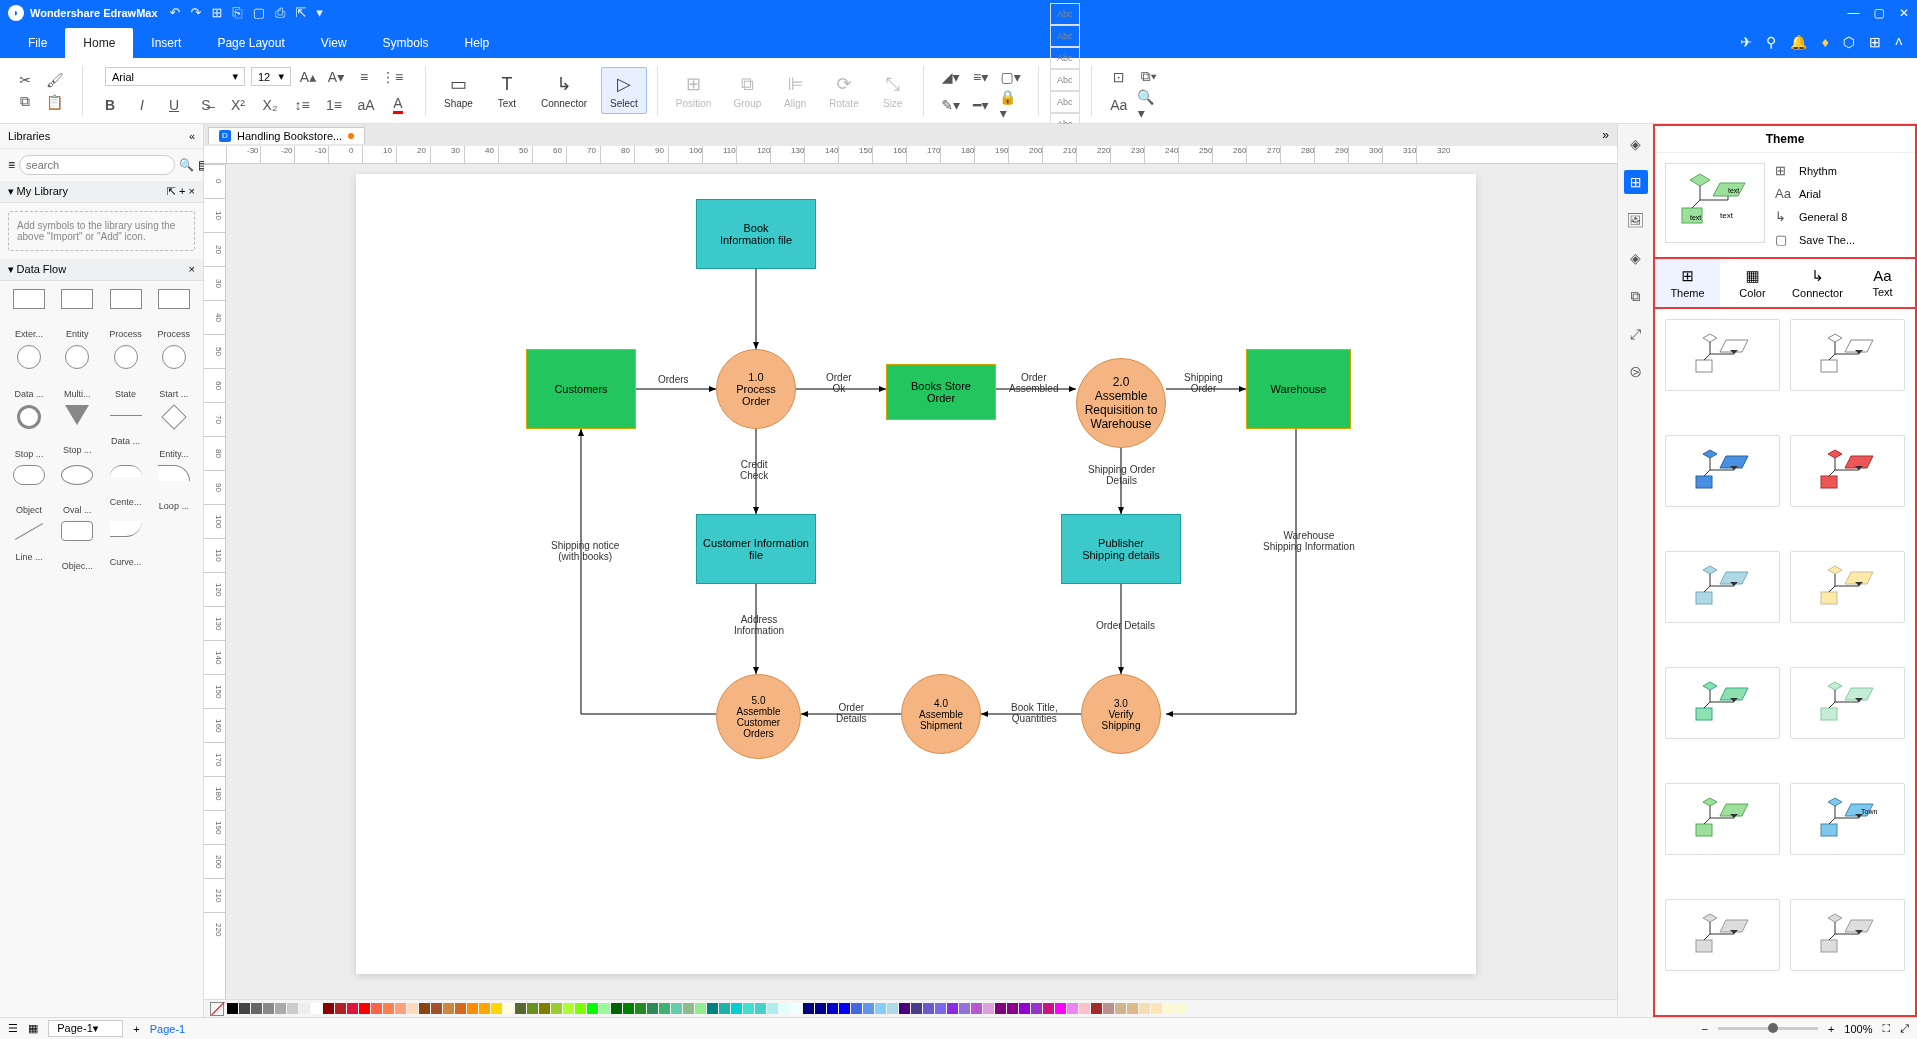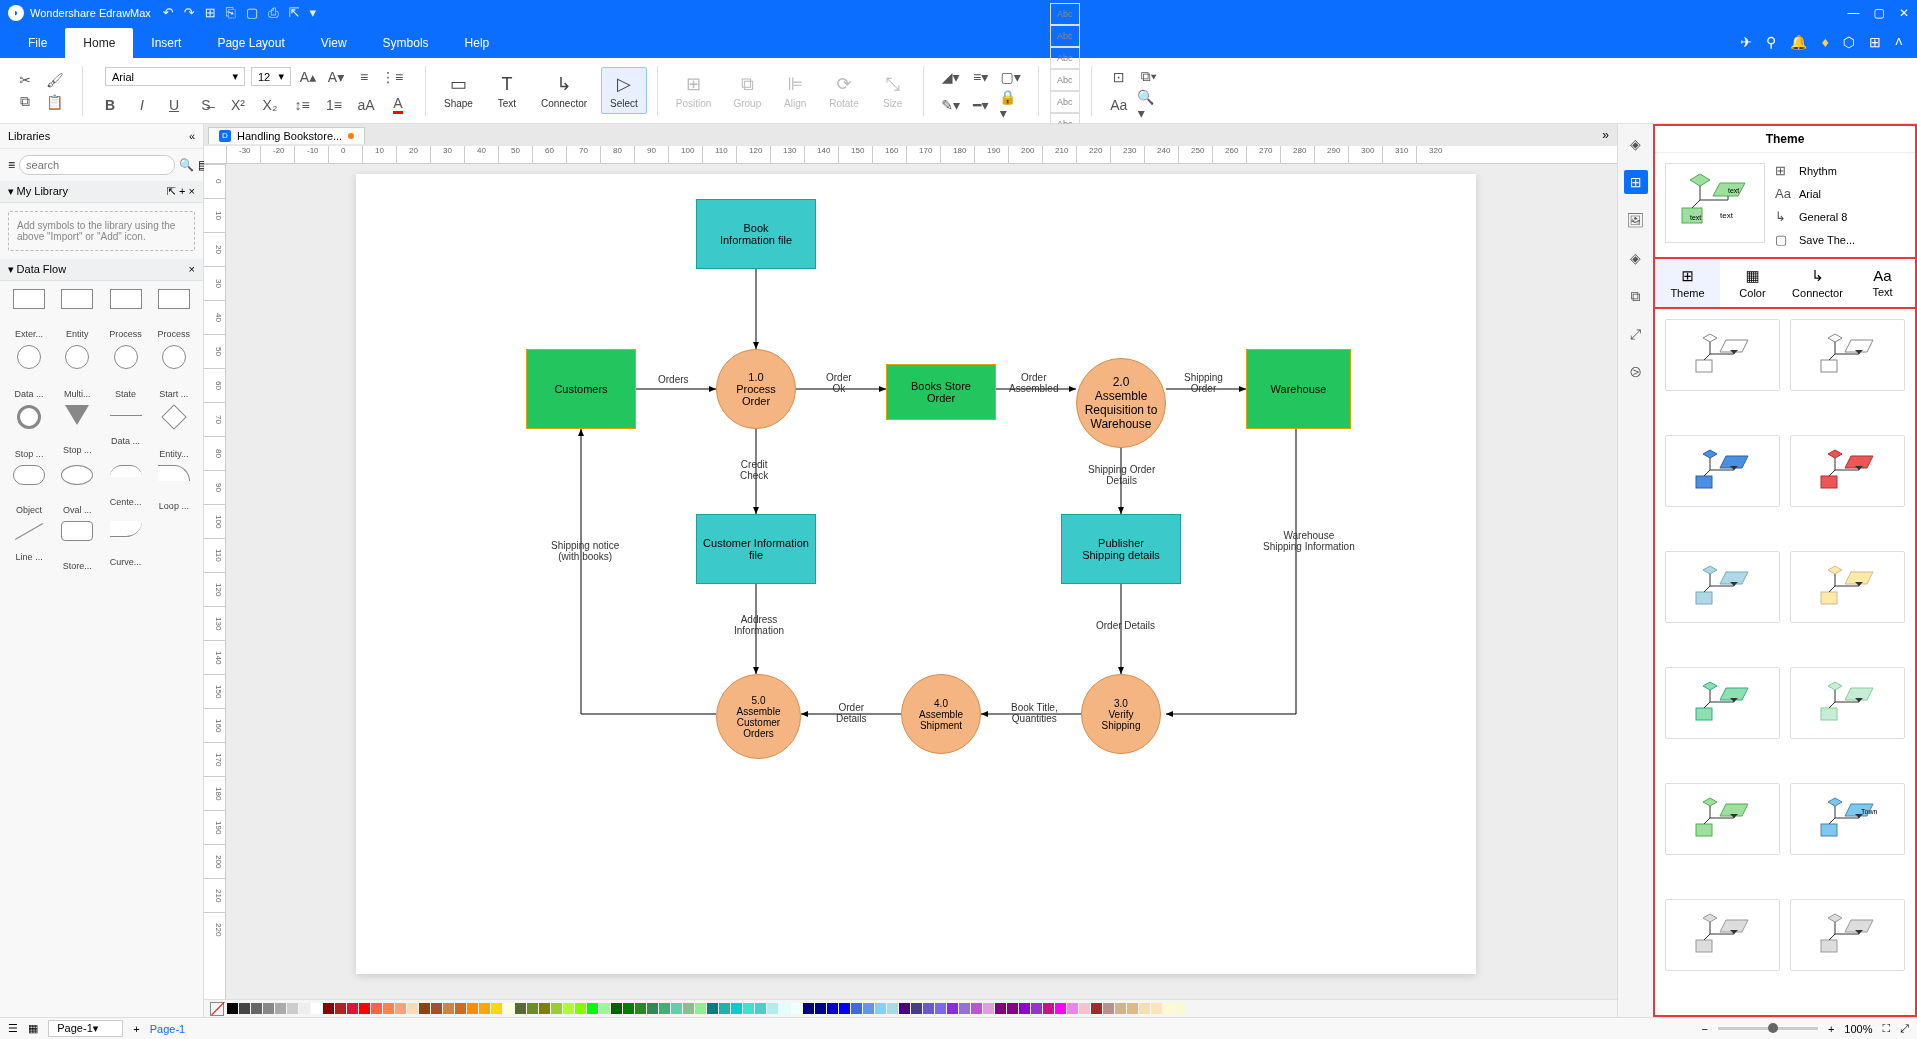--- a/index.html
+++ b/index.html
@@ -1,21 +1,21 @@
 <!DOCTYPE html>
 <html><head>
 <meta charset="utf-8">
 <style>
 * { margin:0; padding:0; box-sizing:border-box; font-family: -apple-system, "Segoe UI", Arial, sans-serif; }
 body { background:#f5f5f5; overflow:hidden; width:1917px; height:1039px; font-size:12px; }
 
 
 .titlebar { background:#0b6eff; height:25px; display:flex; align-items:center; color:#fff; padding:0 8px; }
 .titlebar .logo { width:16px; height:16px; background:#fff; border-radius:50%; display:flex; align-items:center; justify-content:center; color:#0b6eff; font-weight:bold; font-size:10px; margin-right:6px; }
-.titlebar .title { font-size:11px; }
+.titlebar .title { font-size:11px;font-weight:bold; }
 .titlebar .qat { display:flex; gap:10px; margin-left:12px; }
 .titlebar .qat span { font-size:13px; opacity:.9; }
 .titlebar .spacer { flex:1; }
 .titlebar .winbtns { display:flex; gap:14px; font-size:12px; }
 
 
 .menubar { background:#0b6eff; height:33px; display:flex; align-items:flex-end; padding-left:10px; }
 .menubar .mitem { color:#fff; padding:8px 18px; font-size:12px; cursor:pointer; }
 .menubar .mitem.active { background:#fff; color:#222; border-radius:2px 2px 0 0; }
 .menubar .right { margin-left:auto; display:flex; gap:14px; padding-right:14px; color:#fff; align-items:center; height:100%; }
@@ -57,21 +57,21 @@
 .shapecell .shp.cloud { border-radius:10px; }
 .shapecell .nm { font-size:9px; color:#444; white-space:nowrap; overflow:hidden; text-overflow:ellipsis; width:40px; text-align:center; }
 
 
 .canvaswrap { flex:1; display:flex; flex-direction:column; background:#eee; position:relative; }
 .tabstrip { height:22px; background:#e8e8e8; display:flex; align-items:center; padding-left:4px; gap:4px; }
 .doctab { background:#fff; padding:2px 10px; font-size:11px; display:flex; align-items:center; gap:6px; border:1px solid #ccc; border-bottom:none; }
 .doctab .dot { width:6px; height:6px; background:#ff7b00; border-radius:50%; }
 .doctab .tabico { width:12px; height:12px; background:#0b6eff; border-radius:2px; display:flex; align-items:center; justify-content:center; color:#fff; font-size:8px; }
 .rulerx { height:18px; background:#fff; border-bottom:1px solid #ccc; display:flex; font-size:8px; color:#666; overflow:hidden; padding-left:22px;}
-.rulerx span { width:34px; border-left:1px solid #ccc; padding-left:12px; flex-shrink:0;}
+.rulerx span { width:34px; border-left:1px solid #ccc; padding-left:20px; flex-shrink:0;}
 .canvasbody { flex:1; display:flex; overflow:hidden; }
 .rulery { width:22px; background:#fff; border-right:1px solid #ccc; display:flex; flex-direction:column; font-size:8px; color:#666; }
 .rulery span { height:34px; border-top:1px solid #ccc; padding:2px; writing-mode:vertical-rl; text-align:center;}
 .canvas { flex:1; background:#ededed; position:relative; overflow:auto; }
 .page { position:absolute; left:130px; top:10px; width:1120px; height:800px; background:#fff; box-shadow:0 2px 8px rgba(0,0,0,.15); }
 
 
 .node { position:absolute; display:flex; align-items:center; justify-content:center; text-align:center; font-size:11px; padding:4px; }
 .rect-yellow { background:#22c55e; border:1px solid #d9a400; }
 .rect-teal { background:#3cc9c9; border:1px solid #1a9e9e; color:#000; }
@@ -365,21 +365,21 @@
       <div class="shapecell">
           <div class="shp" style="border:none;border-top:1px solid #888;border-right:1px solid #888;border-radius:0 20px 0 0;height:16px"></div>
           <div class="nm">Loop ...</div>
         </div>
       <div class="shapecell">
           <div class="shp line" style="transform:rotate(-30deg)"></div>
           <div class="nm">Line ...</div>
         </div>
       <div class="shapecell">
           <div class="shp" style="border-radius:4px"></div>
-          <div class="nm">Store...</div>
+          <div class="nm">Objec...</div>
         </div>
       <div class="shapecell">
           <div class="shp" style="border:none;border-bottom:1px solid #888;border-radius:0 0 20px 0;height:16px"></div>
           <div class="nm">Curve...</div>
         </div>
     </div>
   </div>
 
   <div class="canvaswrap">
     <div class="tabstrip">

